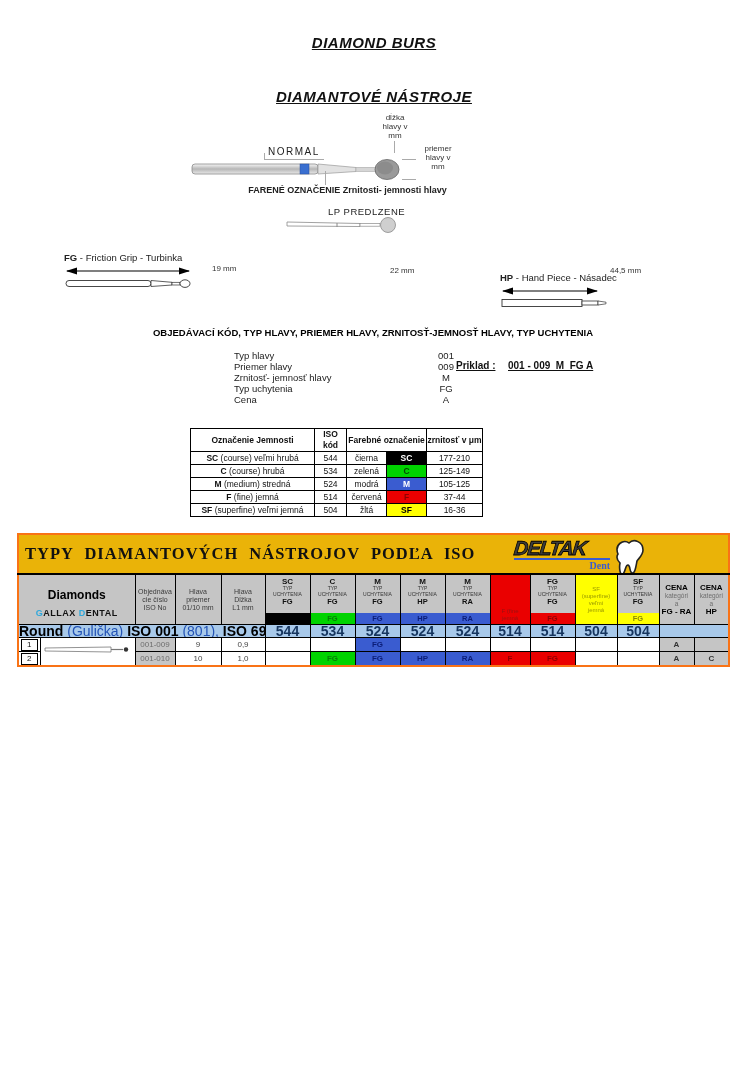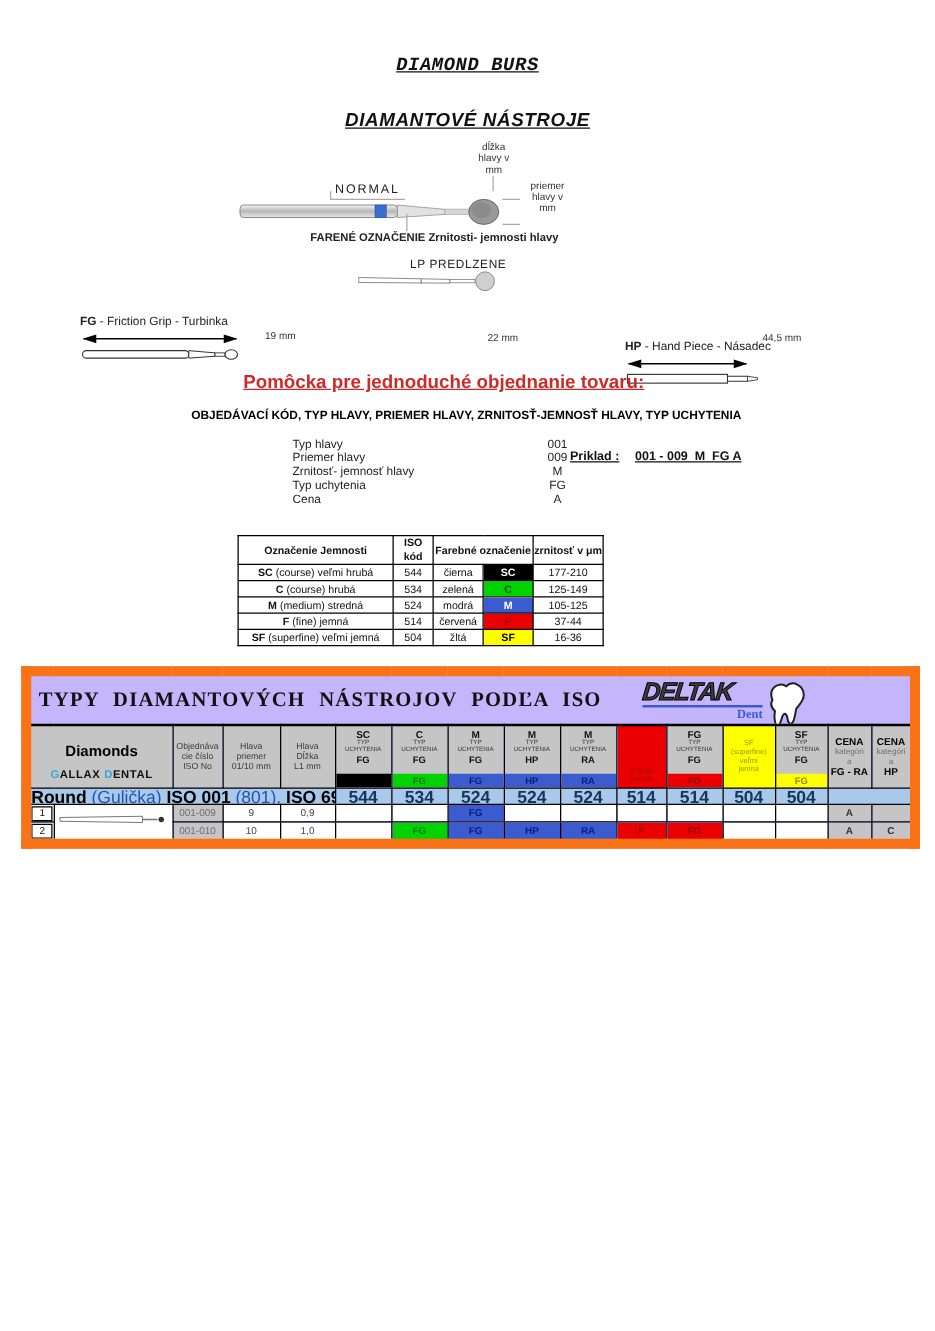--- a/index.html
+++ b/index.html
@@ -39,21 +39,21 @@
   .grit{border-collapse:collapse;table-layout:fixed;font-size:8.5px;background:#fff;}
   .grit th,.grit td{border:1px solid #000;padding:0;text-align:center;height:12px;line-height:11px;overflow:hidden;}
   .grit th{height:16px;font-size:8.5px;}
   .grit-box{font-weight:bold;}
   td.grit-box[data-color="black"]{background:#000;color:#fff;}
   td.grit-box[data-color="green"]{background:var(--band-green,#00d300);color:#034803;}
   td.grit-box[data-color="blue"]{background:var(--band-blue,#3a5cd0);color:#fff;}
   td.grit-box[data-color="red"]{background:var(--band-red,#ea0000);color:#8f0000;}
   td.grit-box[data-color="yellow"]{background:var(--band-yellow,#ff0);color:#000;}
   
-  .iso{border-collapse:collapse;table-layout:fixed;border:8px solid #f97316;background:#c4b5fd;}
+  .iso{border-collapse:collapse;table-layout:fixed;border:2px solid #f97316;background:#eab308;}
   .iso td{border:1px solid #000;padding:0;text-align:center;overflow:hidden;}
   .iso .title-cell{height:38px;border-bottom:2px solid #000;position:relative;text-align:left;}
   .iso-title{font-family:"Liberation Serif",serif;font-weight:bold;font-size:16.5px;
              letter-spacing:1px;word-spacing:6px;padding-left:6px;}
   .logo{position:absolute;right:80px;top:3px;display:flex;align-items:flex-start;}
   .logo-text{position:relative;width:96px;}
   .brand{display:block;font-size:20px;font-weight:900;font-style:italic;letter-spacing:-1px;
          color:#3c3c3c;-webkit-text-stroke:.8px #000;transform:skewX(-6deg);line-height:20px;}
   .logo-underline{height:2px;background:var(--band-blue,#3a5cd0);margin-top:0;}
   .dent{display:block;text-align:right;font-size:10px;font-weight:bold;
@@ -95,21 +95,21 @@
   td.speccell[data-color="green"]{background:var(--band-green,#00d300) !important;color:#067d06;}
   td.speccell[data-color="blue"]{background:var(--band-blue,#3a5cd0) !important;color:#0b1d78;}
   td.speccell[data-color="red"]{background:var(--band-red,#ea0000) !important;color:#8f0000;}
   .cenacell{background:var(--header-gray,#c5c5c5) !important;color:#333;font-weight:bold;}
 </style>
 </head>
 <body>
 
 <div class="page">
 
-  <div class="abs main-title" style="top:44px;font-family:Liberation Mono, monospace;">
+  <div class="abs main-title" style="top:34px;">
     <span>DIAMOND BURS</span>
   </div>
   <div class="abs main-title" style="top:88px;">
     <span>DIAMANTOVÉ NÁSTROJE</span>
   </div>
 
   <div class="abs diagram">
     <div class="abs tiny-label" style="left:186px;top:0;width:58px;">dĺžka
 hlavy v
 mm</div>
@@ -174,23 +174,20 @@
         <polygon points="98,5 87,1.5 87,8.5" fill="#000"></polygon>
     </svg>
     <svg width="110" height="12" viewBox="0 0 110 12" style="display:block;margin-top:1px;">
       <rect x="2" y="2.5" width="80" height="7" fill="#fff" stroke="#333" stroke-width="0.9"></rect>
       <rect x="82" y="4" width="16" height="4" fill="#fff" stroke="#333" stroke-width="0.8"></rect>
       <polygon points="98,4 106,5.2 106,6.8 98,8" fill="#fff" stroke="#333" stroke-width="0.7"></polygon>
     </svg>
   </div>
   <div class="abs dim-label" style="left:610px;top:266px;">44,5 mm</div>
 
-  <div class="abs red-heading" style="top:297px;">
-    <span>Pomôcka pre jednoduché objednanie tovaru:</span>
-  </div>
   <div class="abs caps-line" style="top:327px;padding-left:28px;">OBJEDÁVACÍ KÓD, TYP HLAVY, PRIEMER HLAVY, ZRNITOSŤ-JEMNOSŤ HLAVY, TYP UCHYTENIA</div>
 
   <div class="abs fields">
     <div class="frow">
       <span class="flabel">Typ hlavy</span>
       <span class="fvalue">001</span>
     </div>
     <div class="frow">
       <span class="flabel">Priemer hlavy</span>
       <span class="fvalue">009</span>

